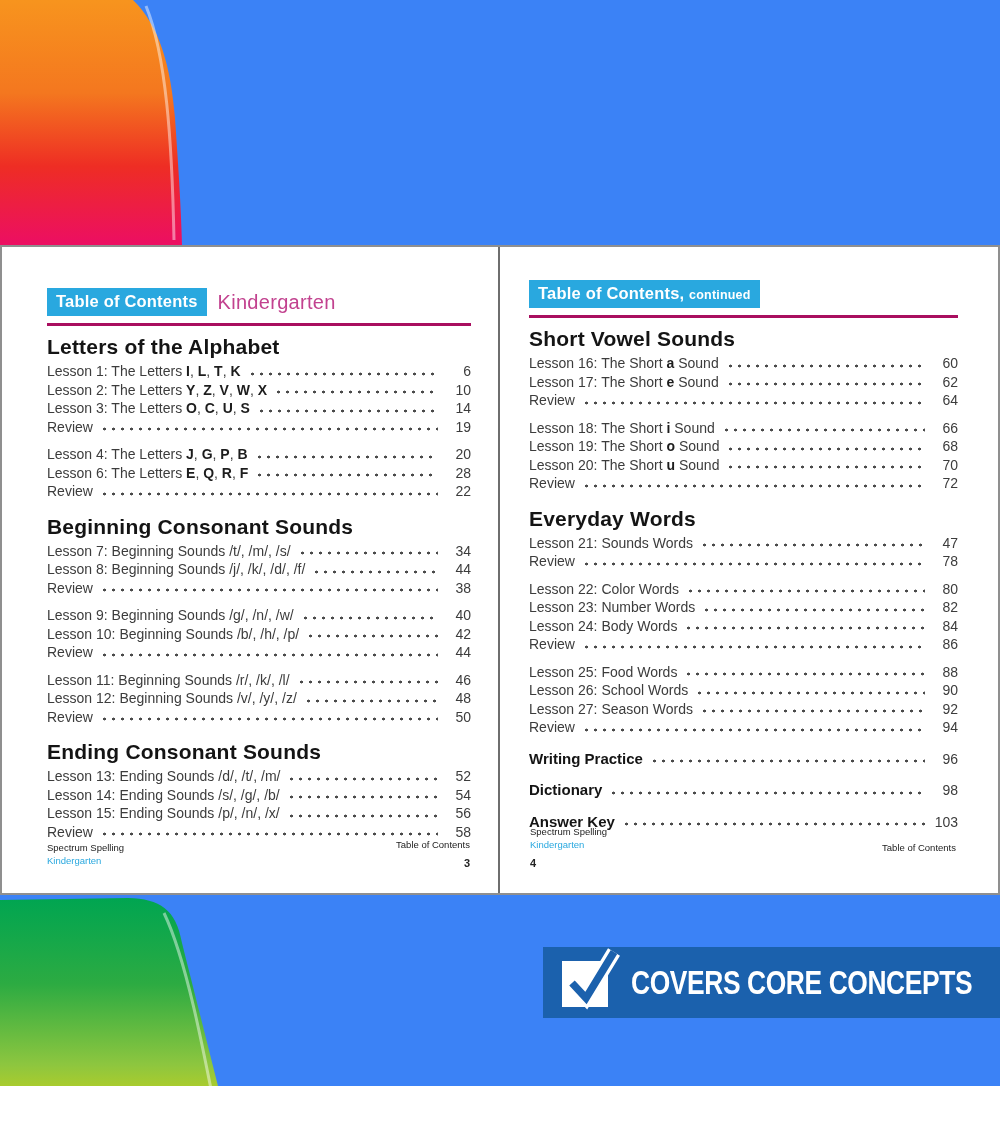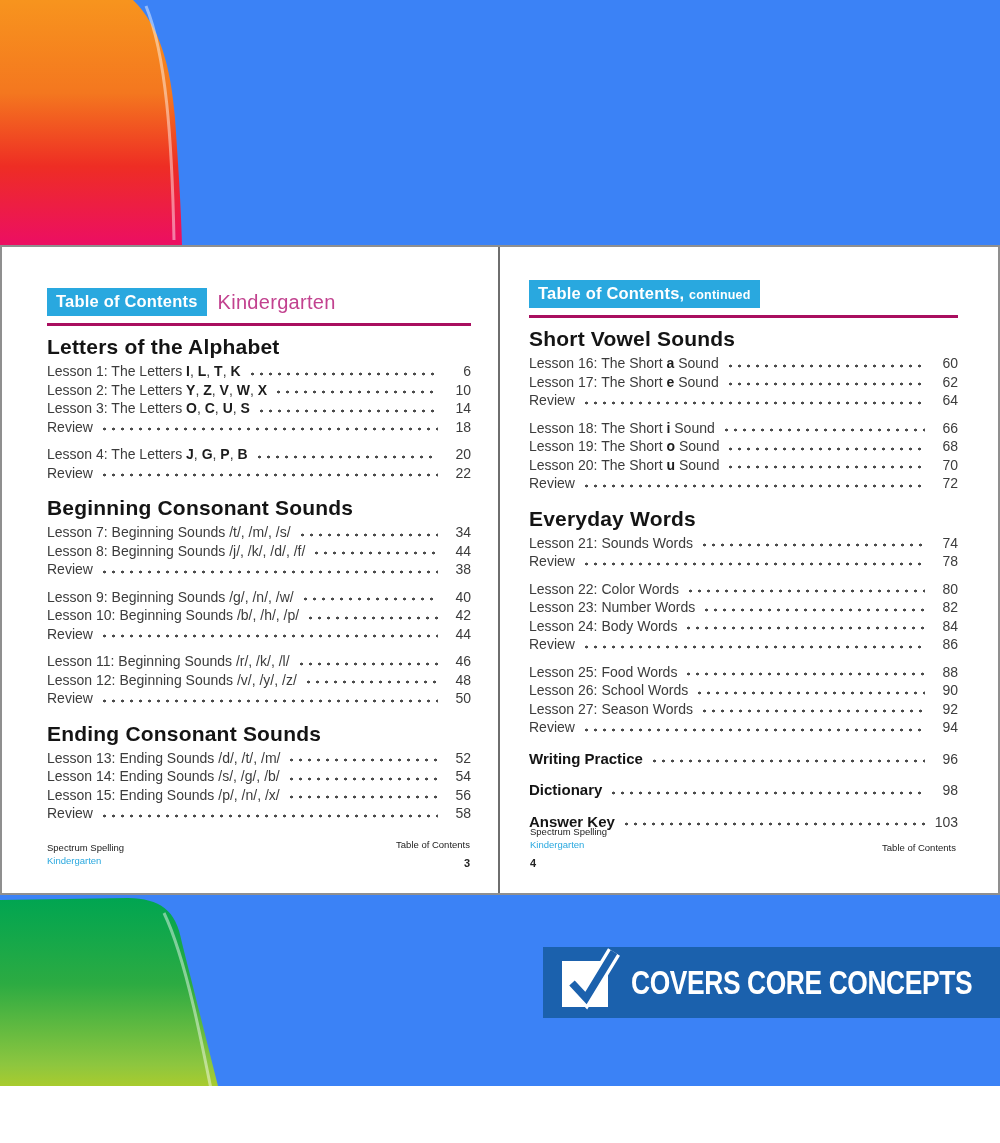--- a/index.html
+++ b/index.html
@@ -122,28 +122,33 @@
                 <span class="pg">10</span>
               </div>
               <div class="toc-row">
                 <span class="lbl">Lesson 3: The Letters <b>O</b>, <b>C</b>, <b>U</b>, <b>S</b></span>
                 <span class="dots"></span>
                 <span class="pg">14</span>
               </div>
               <div class="toc-row">
                 <span class="lbl">Review</span>
                 <span class="dots"></span>
-                <span class="pg">18</span>
+                <span class="pg">19</span>
               </div>
             </div>
             <div class="toc-group">
               <div class="toc-row">
                 <span class="lbl">Lesson 4: The Letters <b>J</b>, <b>G</b>, <b>P</b>, <b>B</b></span>
                 <span class="dots"></span>
                 <span class="pg">20</span>
+              </div>
+              <div class="toc-row">
+                <span class="lbl">Lesson 6: The Letters <b>E</b>, <b>Q</b>, <b>R</b>, <b>F</b></span>
+                <span class="dots"></span>
+                <span class="pg">28</span>
               </div>
               <div class="toc-row">
                 <span class="lbl">Review</span>
                 <span class="dots"></span>
                 <span class="pg">22</span>
               </div>
             </div>
           </div>
           <div class="toc-section">
             <div class="sec-heading">Beginning Consonant Sounds</div>
@@ -288,21 +293,21 @@
                 <span class="pg">72</span>
               </div>
             </div>
           </div>
           <div class="toc-section">
             <div class="sec-heading">Everyday Words</div>
             <div class="toc-group">
               <div class="toc-row">
                 <span class="lbl">Lesson 21: Sounds Words</span>
                 <span class="dots"></span>
-                <span class="pg">74</span>
+                <span class="pg">47</span>
               </div>
               <div class="toc-row">
                 <span class="lbl">Review</span>
                 <span class="dots"></span>
                 <span class="pg">78</span>
               </div>
             </div>
             <div class="toc-group">
               <div class="toc-row">
                 <span class="lbl">Lesson 22: Color Words</span>

